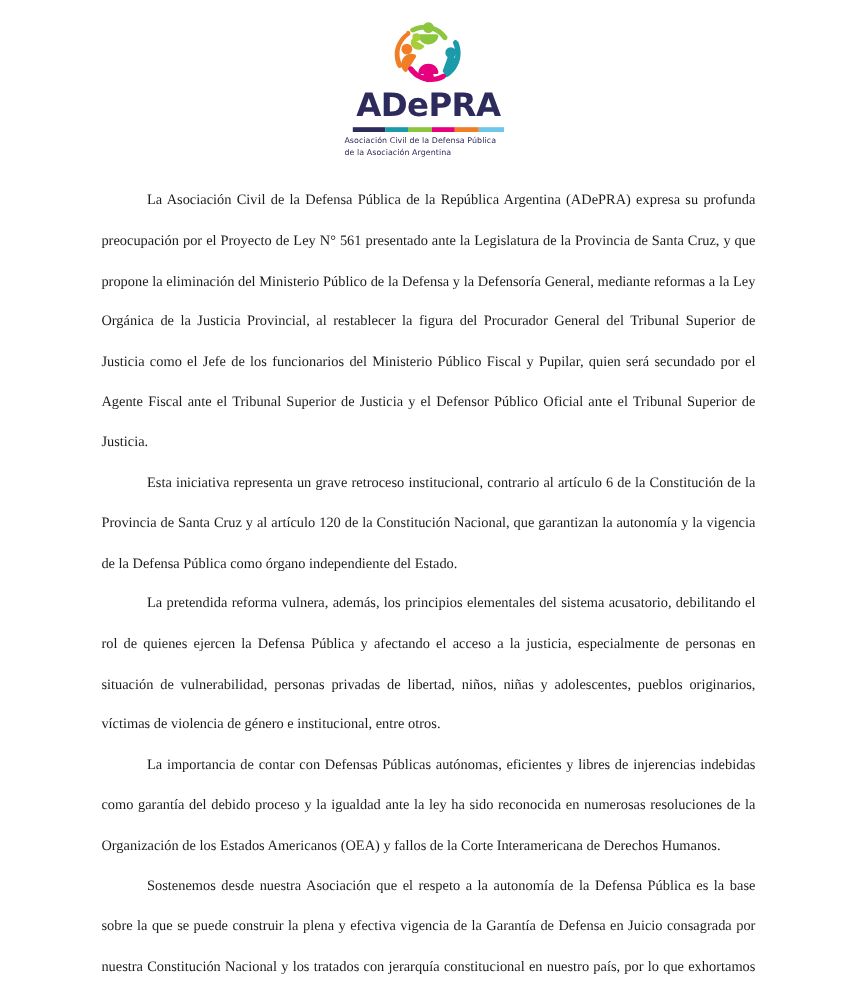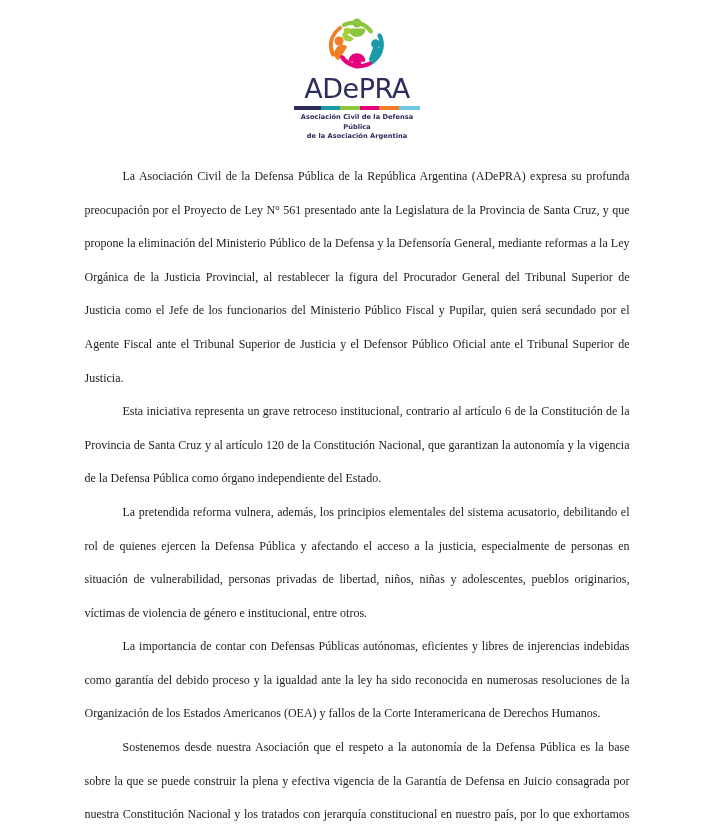--- a/index.html
+++ b/index.html
@@ -40,41 +40,41 @@
     align-items: center;
   }
   .logo-mark {
     width: 78px;
     height: 66px;
     display: block;
   }
   .logo-wordmark {
     font-family: "DejaVu Sans", sans-serif;
     font-size: 27px;
-    font-weight: 400;
+    font-weight: 700;
     letter-spacing: -0.5px;
     line-height: 1.05;
     margin-top: 1px;
     color: #2d2a5c;
     white-space: nowrap;
   }
   .logo-colorbar {
     width: 126px;
     height: 4px;
     display: flex;
     margin-top: 3px;
     margin-bottom: 3px;
   }
   .logo-colorbar span { display: block; height: 100%; }
   .logo-tagline {
     font-family: "DejaVu Sans", sans-serif;
     font-size: 6.6px;
-    font-weight: 700;
+    font-weight: 400;
     color: #2d2a5c;
-    text-align: center;
+    text-align: left;
     line-height: 1.45;
     letter-spacing: 0.05px;
     width: 140px;
   }
 
   
   .doc-body {
     margin: 0 auto;
     width: 545px;
     padding-top: 18px;

